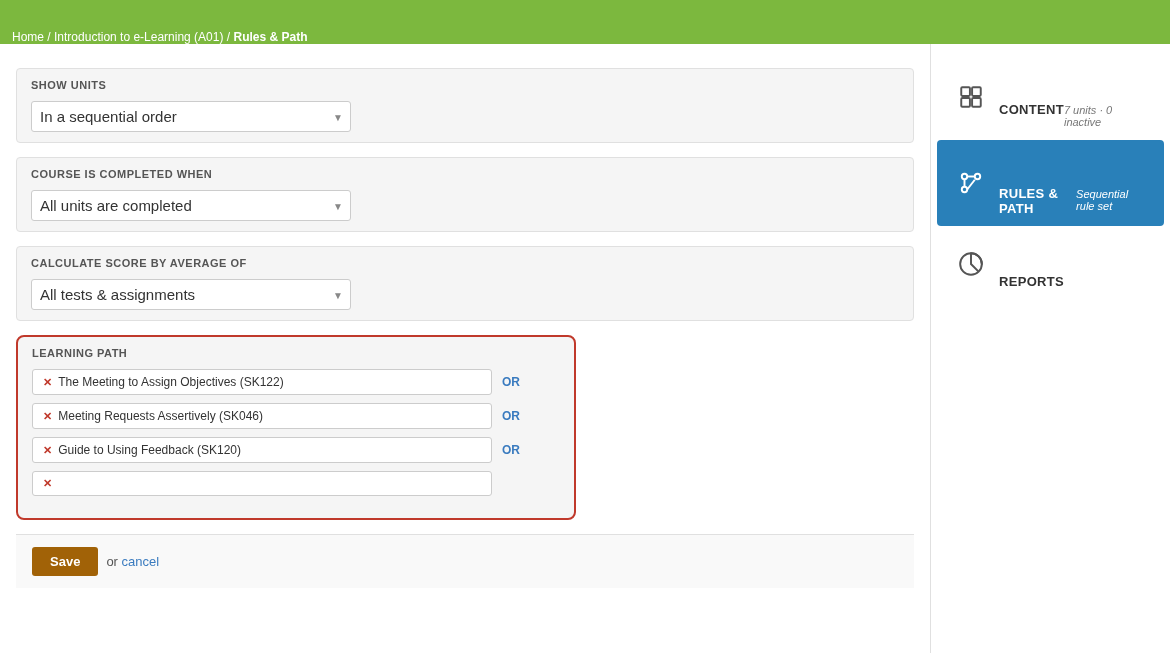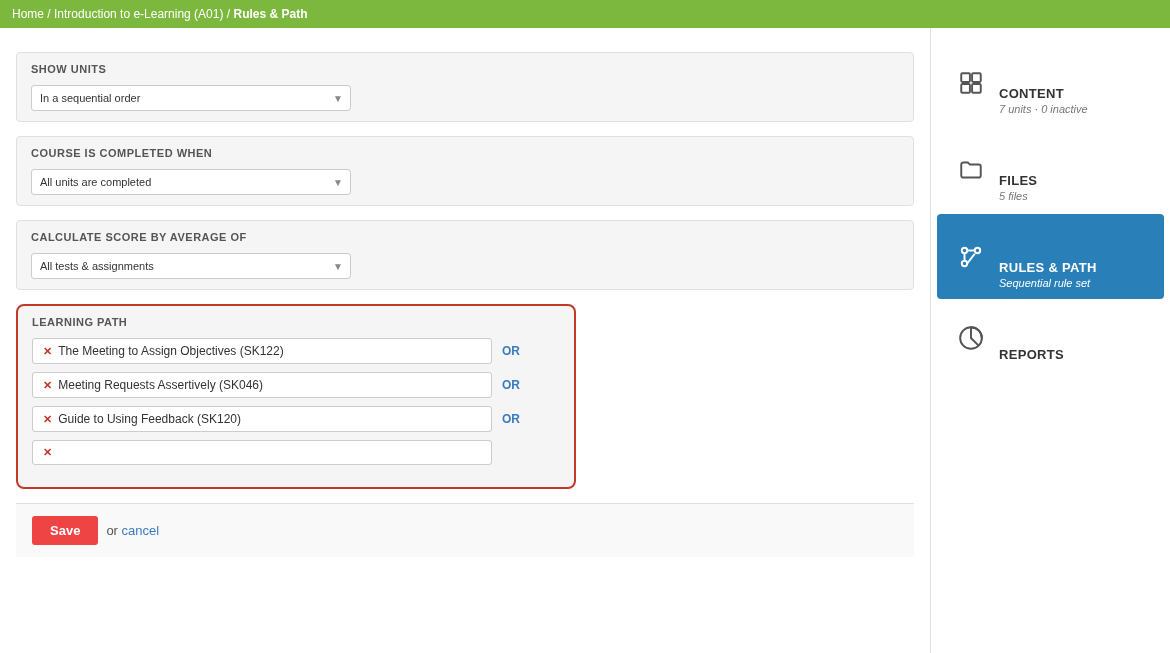--- a/index.html
+++ b/index.html
@@ -1,23 +1,23 @@
 <!DOCTYPE html>
 <html><head>
   <meta charset="utf-8">
   <style>
     * { box-sizing: border-box; margin: 0; padding: 0; }
     body { font-family: Arial, sans-serif; font-size: 13px; background: #fff; color: #333; }
 
     
     .top-bar {
       background: #7cb83e;
-      height: 28px;
-      display: flex;
-      align-items: center;
+      height: 44px;
+      display: flex;
+      align-items: flex-end;
       padding: 0 12px;
     }
     .breadcrumb {
       color: #fff;
       font-size: 12px;
     }
     .breadcrumb a { color: #fff; text-decoration: none; }
     .breadcrumb .current { font-weight: bold; }
 
     
@@ -57,21 +57,21 @@
       position: relative;
       display: inline-block;
       width: 320px;
     }
     .select-wrapper select {
       width: 100%;
       padding: 6px 28px 6px 8px;
       border: 1px solid #ccc;
       border-radius: 3px;
       background: #fff;
-      font-size: 11px;
+      font-size: 15px;
       color: #333;
       appearance: none;
       -webkit-appearance: none;
       cursor: pointer;
     }
     .select-arrow {
       position: absolute;
       right: 8px;
       top: 50%;
       transform: translateY(-50%);
@@ -131,21 +131,21 @@
     .save-bar {
       background: #f9f9f9;
       border-top: 1px solid #e0e0e0;
       padding: 12px 16px;
       display: flex;
       align-items: center;
       gap: 8px;
       margin-top: 4px;
     }
     .btn-save {
-      background: #ef4444;
+      background: #a16207;
       color: #fff;
       border: none;
       border-radius: 3px;
       padding: 7px 18px;
       font-size: 13px;
       cursor: pointer;
       font-weight: bold;
     }
     .cancel-text {
       font-size: 13px;
@@ -191,21 +191,21 @@
       height: 26px;
     }
     .sidebar-item.active .sidebar-icon svg path,
     .sidebar-item.active .sidebar-icon svg rect,
     .sidebar-item.active .sidebar-icon svg circle,
     .sidebar-item.active .sidebar-icon svg polyline,
     .sidebar-item.active .sidebar-icon svg line {
       stroke: #fff;
     }
 
-    .sidebar-text { display: flex; flex-direction: column; margin-top: 36px; }
+    .sidebar-text { display: flex; flex-direction: row; margin-top: 36px; }
     .sidebar-item-title {
       font-size: 13px;
       font-weight: bold;
       color: #333;
       text-transform: uppercase;
       letter-spacing: 0.3px;
     }
     .sidebar-item-subtitle {
       font-size: 11px;
       color: #777;
@@ -325,31 +325,20 @@
           <rect x="13" y="13" width="8" height="8" rx="1"></rect>
         </svg>
       </div>
       <div class="sidebar-text">
         <span class="sidebar-item-title">CONTENT</span>
         <span class="sidebar-item-subtitle">7 units · 0 inactive</span>
       </div>
     </div>
 
 
-    <div class="sidebar-item">
-      <div class="sidebar-icon">
-        <svg viewBox="0 0 24 24" fill="none" stroke="#555" stroke-width="1.8">
-          <path d="M3 7a2 2 0 012-2h4l2 2h8a2 2 0 012 2v8a2 2 0 01-2 2H5a2 2 0 01-2-2V7z"></path>
-        </svg>
-      </div>
-      <div class="sidebar-text">
-        <span class="sidebar-item-title">FILES</span>
-        <span class="sidebar-item-subtitle">5 files</span>
-      </div>
-    </div>
 
     <div class="sidebar-item active">
       <div class="sidebar-icon">
         <svg viewBox="0 0 24 24" fill="none" stroke="#fff" stroke-width="1.8">
           <circle cx="6" cy="6" r="2.5"></circle>
           <circle cx="18" cy="6" r="2.5"></circle>
           <circle cx="6" cy="18" r="2.5"></circle>
           <line x1="8.5" y1="6" x2="15.5" y2="6"></line>
           <line x1="6" y1="8.5" x2="6" y2="15.5"></line>
           <line x1="8.5" y1="18" x2="15.5" y2="9"></line>

